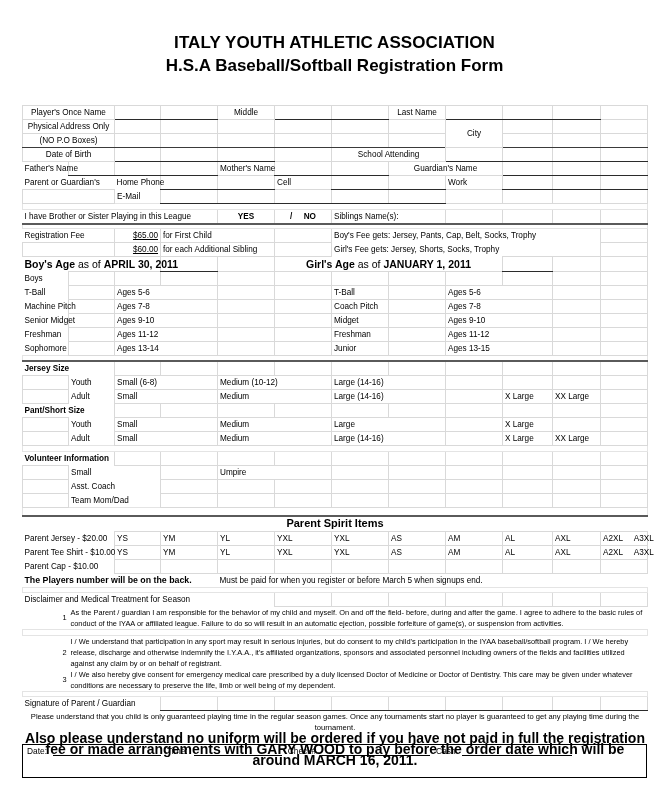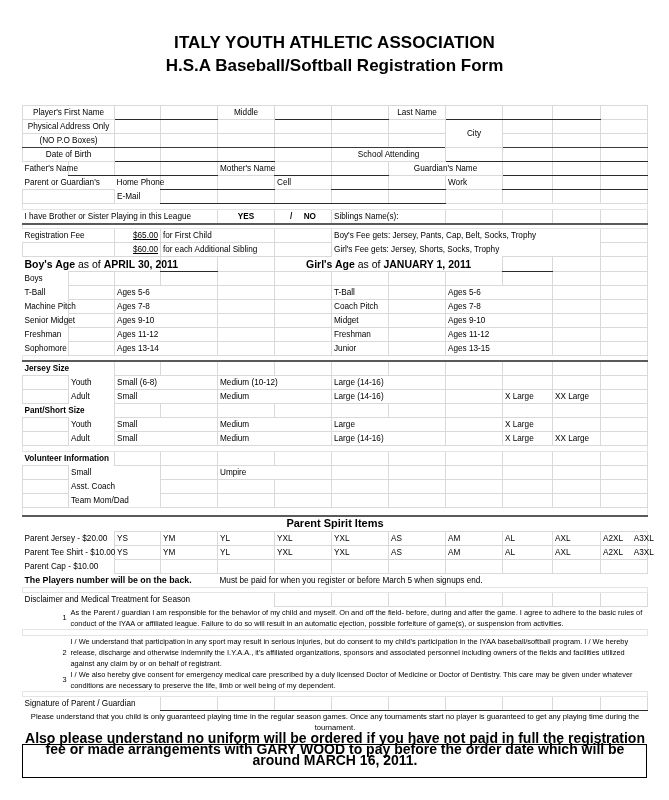--- a/index.html
+++ b/index.html
@@ -153,21 +153,21 @@
       <col style="width:57px">
         <col style="width:57px">
         <col style="width:57px">
       <col style="width:50px">
         <col style="width:48px">
         <col style="width:47px">
     </colgroup>
 
     <tbody>
         <tr class="tall">
-      <td colspan="2" class="c">Player's First Name</td>
+      <td colspan="2" class="c">Player's Once Name</td>
       <td class="ul"></td>
       <td class="ul"></td>
       <td class="c">Middle</td>
       <td class="ul"></td>
       <td class="ul"></td>
       <td class="c">Last Name</td>
       <td class="ul"></td>
       <td class="ul"></td>
       <td class="ul"></td>
       <td></td>
@@ -629,15 +629,25 @@
     <tr>
       <td colspan="12" class="nb center-note">Please understand that you child is only guaranteed playing time in the regular season games. Once any tournaments start no player is guaranteed to get any playing time during the tournament.</td>
     </tr>
     <tr>
       <td colspan="12" class="nb bold-note">Also please understand no uniform will be ordered if you have not paid in full the registration fee or made arrangements with GARY WOOD to pay before the order date which will be around MARCH 16, 2011.</td>
     </tr>
   </tbody>
     </table>
 
   <div class="league-box">
+    <div class="league-row2">
+      <span class="lu-label">Date:</span>
+      <span class="lu-line lu-l1"></span>
+      <span class="lu-label">Time:</span>
+      <span class="lu-line lu-l2"></span>
+      <span class="lu-label">Check#</span>
+      <span class="lu-line lu-l3"></span>
+      <span class="lu-label">Cash</span>
+      <span class="lu-line lu-l4"></span>
+    </div>
   </div>
 
 </div>
 
 </body></html>

